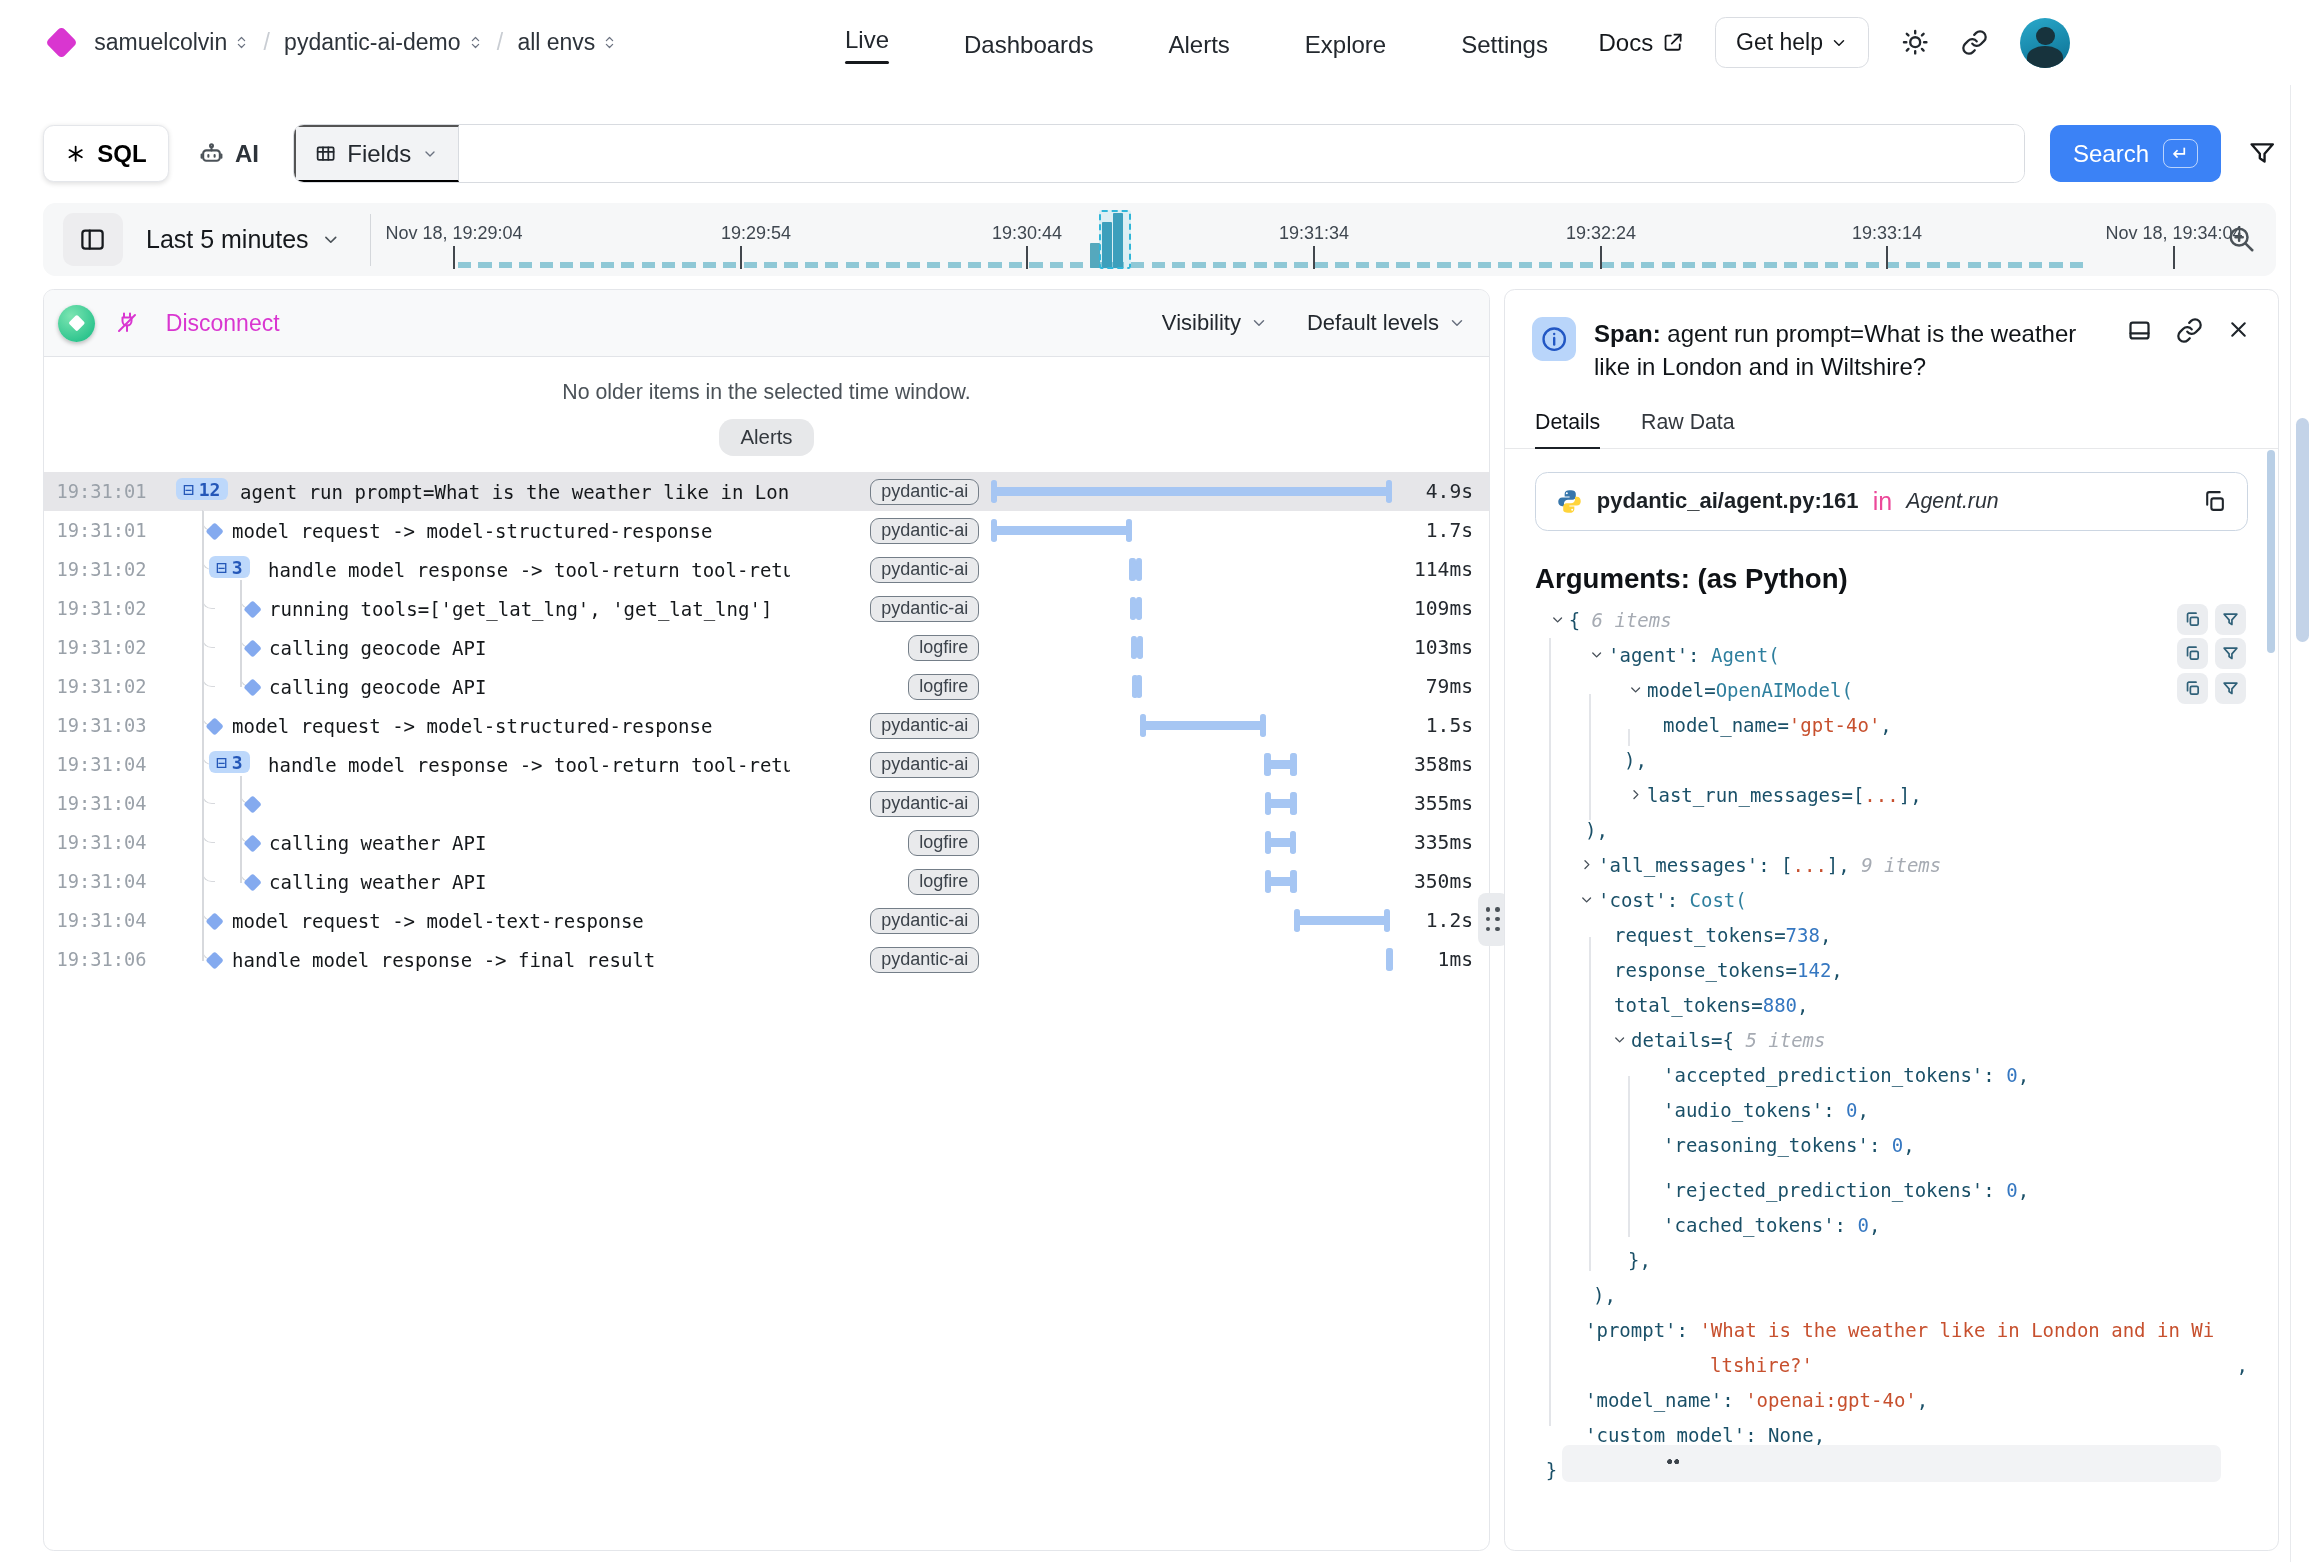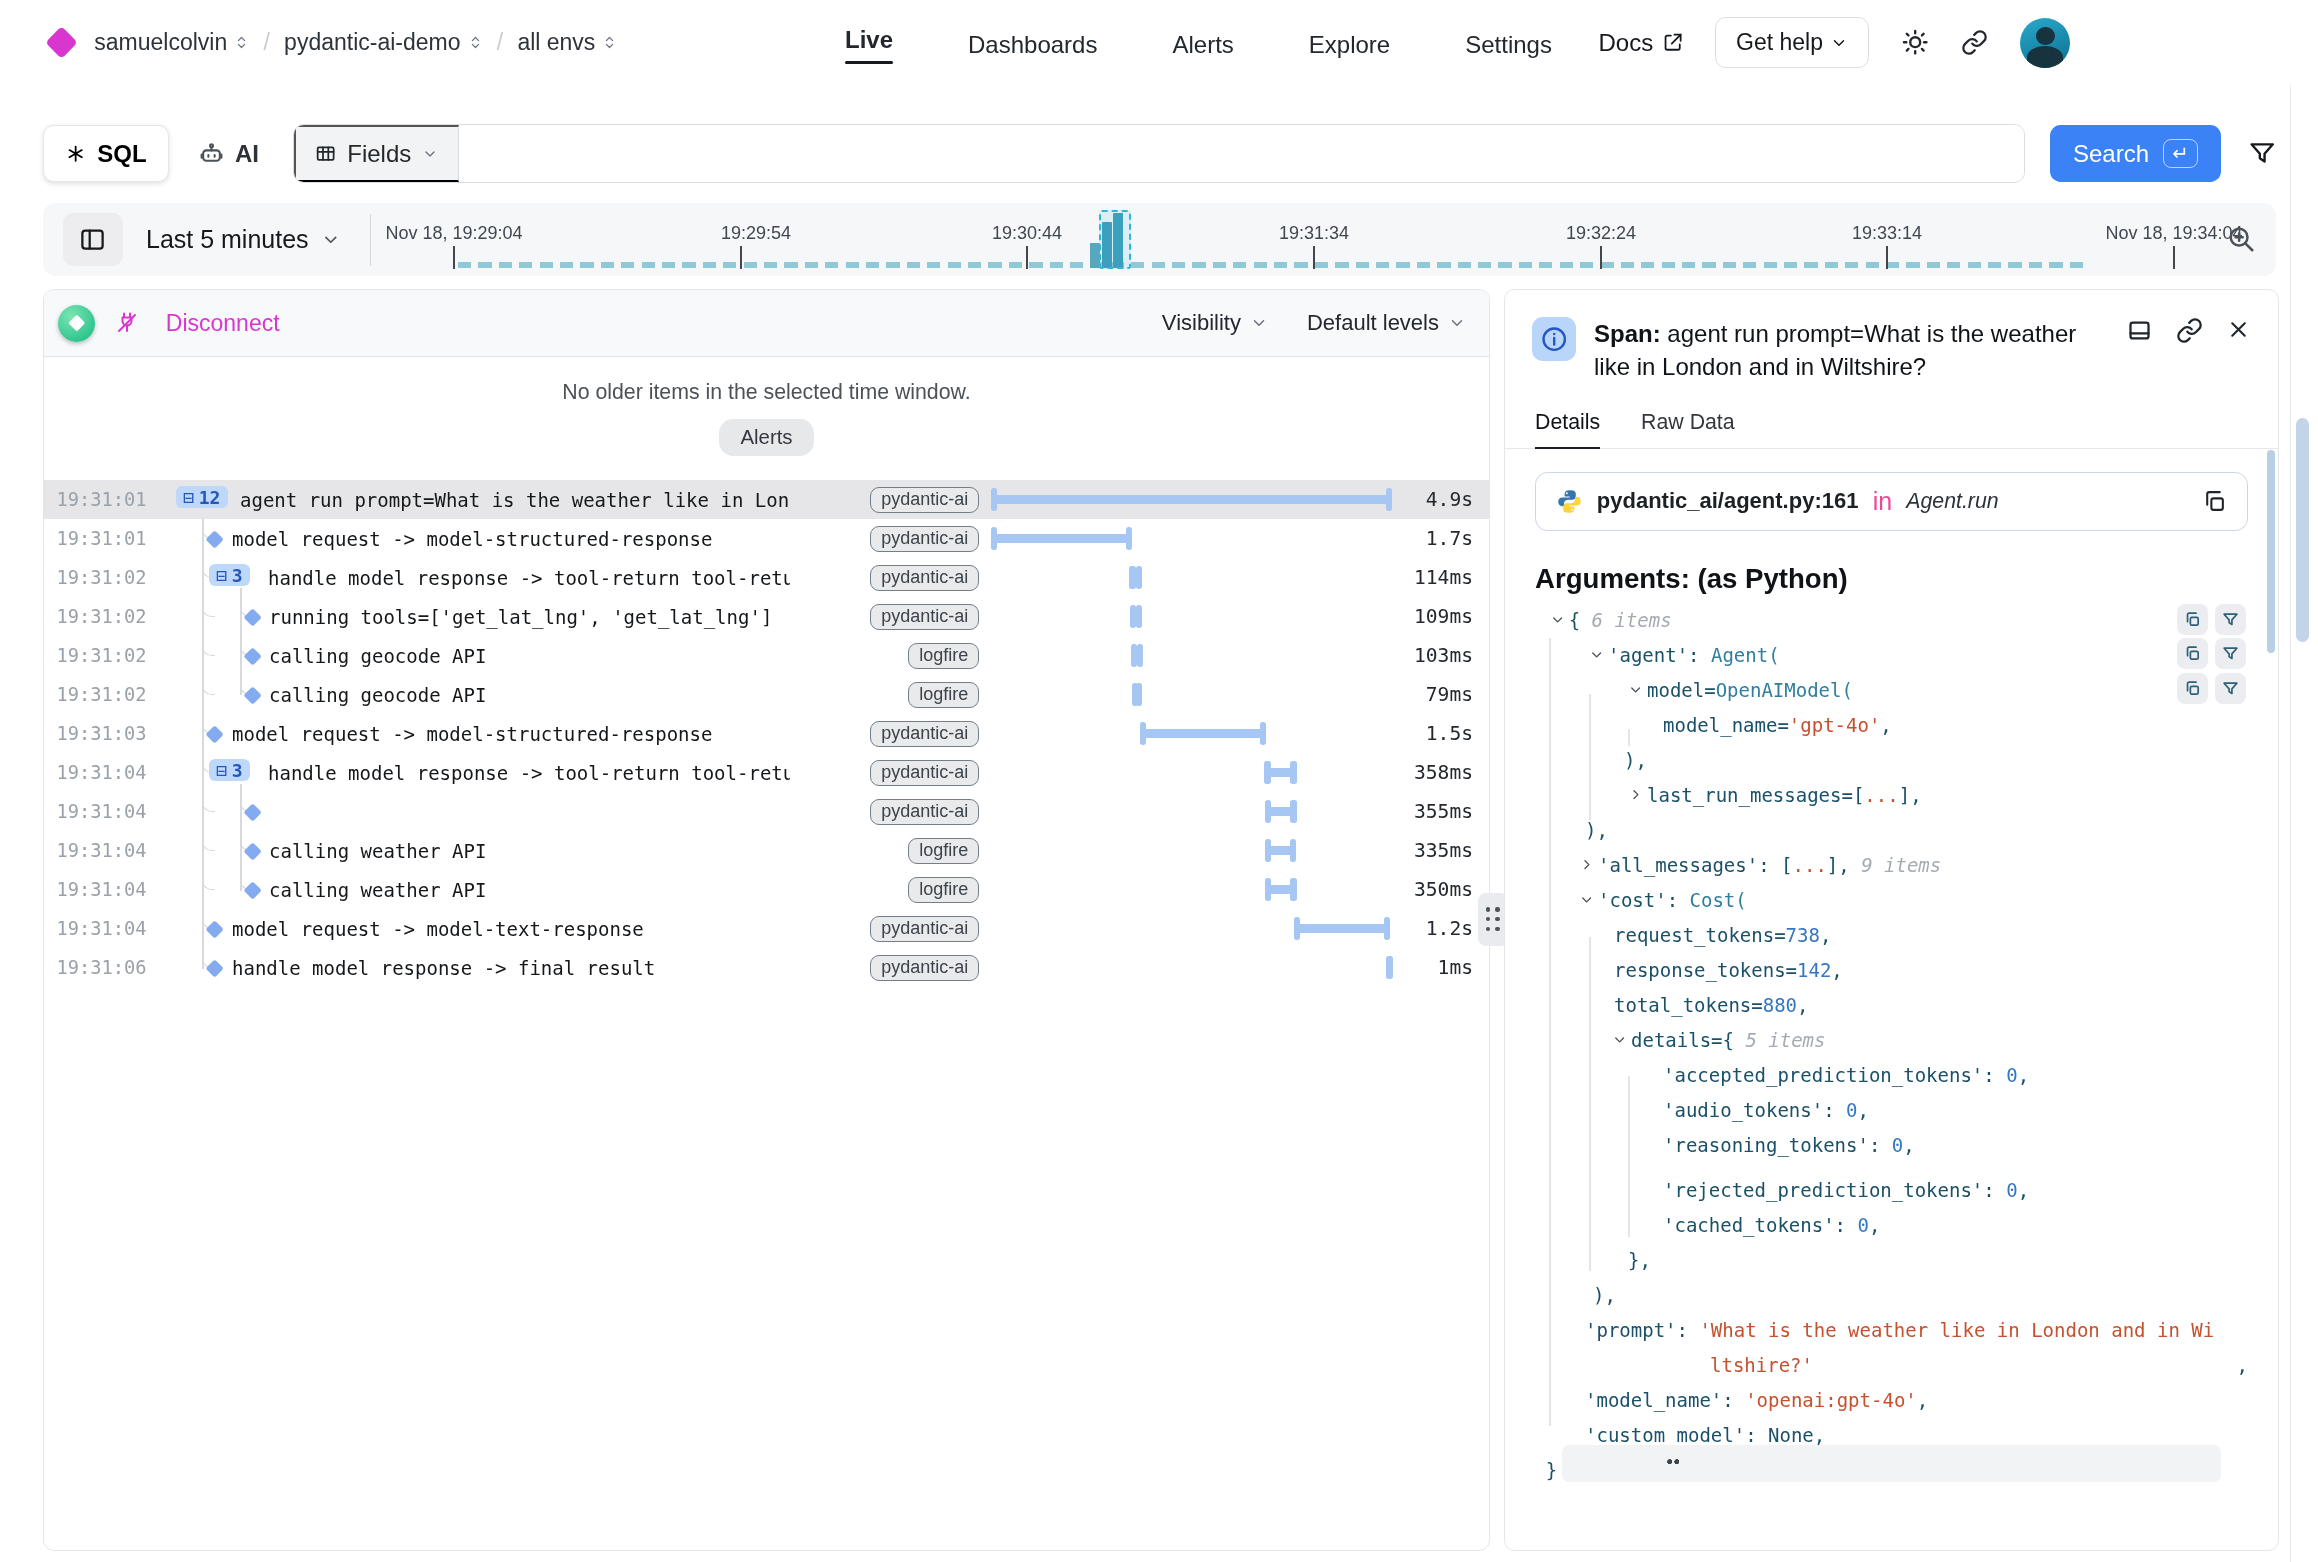--- a/index.html
+++ b/index.html
@@ -16,21 +16,21 @@
 
   
   .topbar{position:absolute;left:16px;top:0;width:2093px;height:85px;background:#fff}
   .crumbs{position:absolute;left:34px;top:0;height:85px;display:flex;align-items:center;gap:14.2px;font-size:23px;color:#2d333a}
   .logo{width:23px;height:23px;background:var(--pink);transform:rotate(45deg);border-radius:4.4px;margin-right:7.1px}
   .crumb{display:flex;align-items:center;gap:7.1px;cursor:pointer}
   .crumb .sel-ic{color:#6b7280}
   .slash{color:#c9cdd3;font-size:23px}
   .nav{position:absolute;left:829px;top:0;height:85px;display:flex;align-items:center;gap:75px;font-size:24px;color:#23282e}
   .nav-item{padding-top:5.3px}
-  .nav-item.active{font-weight:700}
+  .nav-item.active{font-weight:400}
   .nav-item.active::after{content:"";display:block;height:3.6px;background:#16191d;margin-top:7.1px;border-radius:1.8px}
   .topright{position:absolute;right:39px;top:0;height:85px;display:flex;align-items:center;gap:32px}
   .docs{display:flex;align-items:center;gap:9px;font-size:24px}
   .gethelp{display:flex;align-items:center;gap:7px;font-size:23px;border:1.8px solid #dadde2;border-radius:10.7px;padding:10.7px 19.6px}
   .iconbtn{color:#23282e}
   .avatar{width:50px;height:50px;border-radius:50%;background:linear-gradient(160deg,#2aa9cb,#0b6f92);position:relative;overflow:hidden}
   .avatar .head{position:absolute;left:16px;top:9px;width:18.7px;height:18.7px;border-radius:50%;background:#17333d}
   .avatar .body{position:absolute;left:7.1px;top:28.4px;width:36px;height:23px;border-radius:50% 50% 0 0;background:#17333d}
 
   
@@ -70,21 +70,21 @@
            display:flex;align-items:center;justify-content:center;box-shadow:0 1.8px 4.4px rgba(0,0,0,.25)}
   .livedot i{width:11.6px;height:11.6px;background:#fff;transform:rotate(45deg);border-radius:1.8px;display:block}
   .disconnect{display:flex;align-items:center;gap:27px;color:var(--pink);font-size:23px;margin-left:19.6px}
   .lhead-right{position:absolute;right:23px;display:flex;align-items:center;gap:39px;font-size:22px;color:#23282e}
   .dd{display:flex;align-items:center;gap:9px}
   .dd .sel-ic{color:#6b7280}
   .noolder{margin-top:23px;text-align:center;font-size:21.3px;color:#4b5258}
   .todaywrap{display:flex;justify-content:center;margin-top:14.2px}
   .todaypill{background:#e7e8ea;border-radius:14.2px;padding:7.1px 21.3px;font-size:20.4px;color:#33383e}
 
-  .rows{position:relative;margin-top:24px}
+  .rows{position:relative;margin-top:16px}
   .trace-row{position:relative;height:39px}
   .trace-row.sel{background:#e6e6e9}
   .rt{position:absolute;left:12.4px;top:0;height:100%;display:flex;align-items:center;
       font-family:"DejaVu Sans Mono",monospace;font-size:18.7px;color:var(--txt3)}
   .cv{position:absolute;top:-1.8px;height:21.3px;width:13.3px;border-left:1.8px solid #d7d9dd;border-bottom:1.8px solid #d7d9dd;border-bottom-left-radius:9.8px}
   .vline{position:absolute;width:1.8px;background:#d7d9dd}
   .dm{position:absolute;top:13.3px;width:13.3px;height:13.3px;background:#84aaef;transform:rotate(45deg);border-radius:2.7px}
   .cbadge{position:absolute;top:5.3px;display:flex;align-items:center;gap:4.4px;background:#bdd8fb;color:#2457b8;
           border-radius:6.2px;padding:0.9px 7.1px;font-family:"DejaVu Sans Mono",monospace;font-size:18px;font-weight:700}
   .cbadge .bx{font-size:18.7px;font-weight:400}

